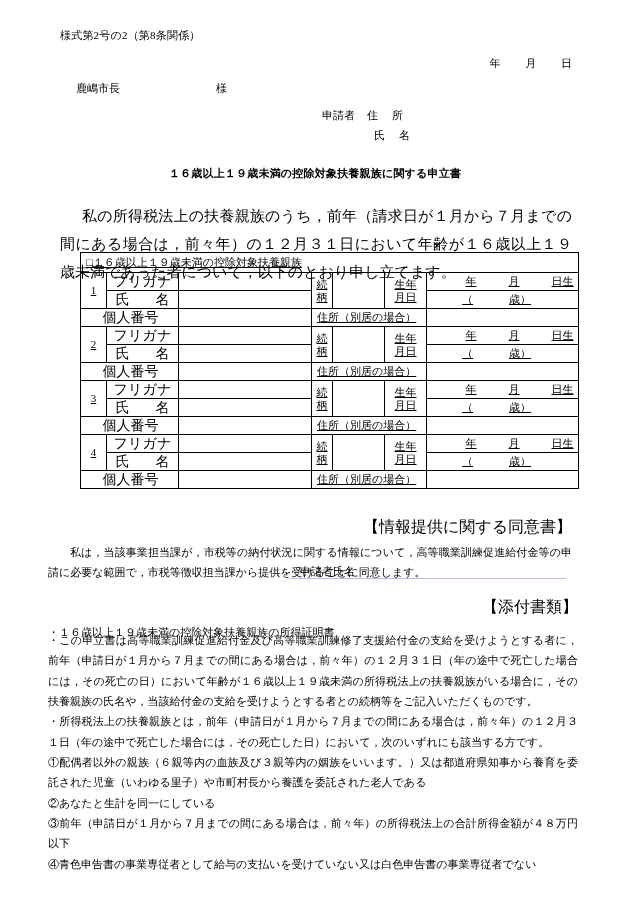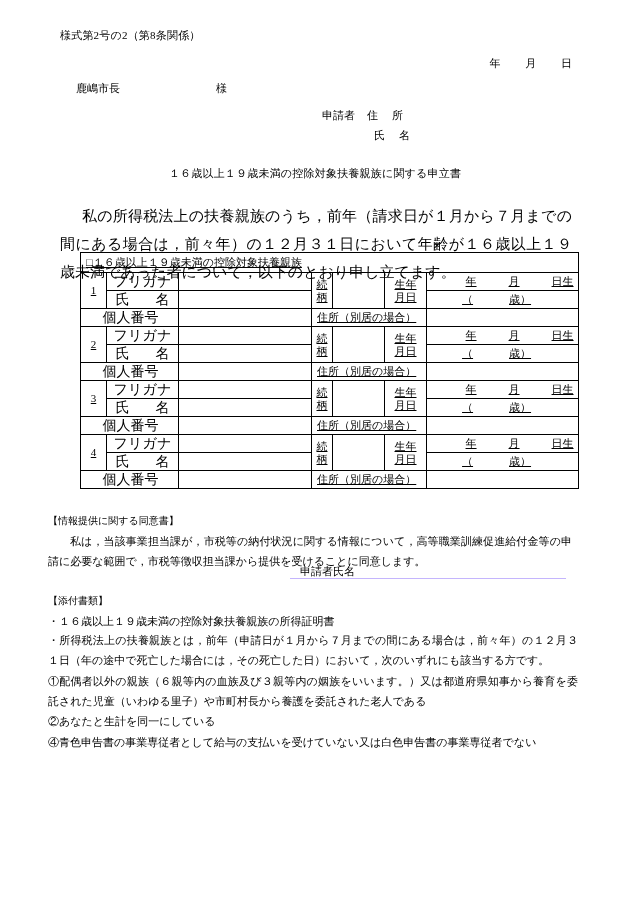--- a/index.html
+++ b/index.html
@@ -71,20 +71,21 @@
 
   .doc-title {
     position: absolute;
     left: 0;
     right: 0;
     top: 168px;
     text-align: center;
     font-size: 11px;
     letter-spacing: 0.2px;
     white-space: nowrap;
+    font-weight: bold;
   }
 
   
   .intro {
     position: absolute;
     left: 60px;
     top: 203px;
     width: 512px;
     font-size: 15px;
     line-height: 1.85;
@@ -176,22 +177,23 @@
   
   .consent {
     position: absolute;
     left: 48px;
     top: 512px;
     width: 524px;
     font-size: 11px;
     line-height: 1.85;
   }
   .sec-head {
-    font-size: 10px;
-    white-space: nowrap;
+    font-size: 16px;
+    white-space: nowrap;
+    text-align: right;
   }
   .consent-body {
     text-align: justify;
     text-justify: inter-character;
   }
   .consent-body .lead { padding-left: 22px; }
 
   .sig-line {
     position: absolute;
     left: 290px;
@@ -406,19 +408,21 @@
   <div class="sig-line">
     <span>申請者氏名</span>
   </div>
 
   <div class="attach">
     <div class="sec-head">【添付書類】</div>
     <div class="note-item nojust">・１６歳以上１９歳未満の控除対象扶養親族の所得証明書</div>
   </div>
 
   <div class="notes">
+    <div class="note-item">・この申立書は高等職業訓練促進給付金及び高等職業訓練修了支援給付金の支給を受けようとする者に，前年（申請日が１月から７月までの間にある場合は，前々年）の１２月３１日（年の途中で死亡した場合には，その死亡の日）において年齢が１６歳以上１９歳未満の所得税法上の扶養親族がいる場合に，その扶養親族の氏名や，当該給付金の支給を受けようとする者との続柄等をご記入いただくものです。</div>
     <div class="note-item">・所得税法上の扶養親族とは，前年（申請日が１月から７月までの間にある場合は，前々年）の１２月３１日（年の途中で死亡した場合には，その死亡した日）において，次のいずれにも該当する方です。</div>
     <div class="note-item">①配偶者以外の親族（６親等内の血族及び３親等内の姻族をいいます。）又は都道府県知事から養育を委託された児童（いわゆる里子）や市町村長から養護を委託された老人である</div>
     <div class="note-item nojust">②あなたと生計を同一にしている</div>
+    <div class="note-item">③前年（申請日が１月から７月までの間にある場合は，前々年）の所得税法上の合計所得金額が４８万円以下</div>
     <div class="note-item nojust">④青色申告書の事業専従者として給与の支払いを受けていない又は白色申告書の事業専従者でない</div>
   </div>
 
 </div>
 
 </body></html>

